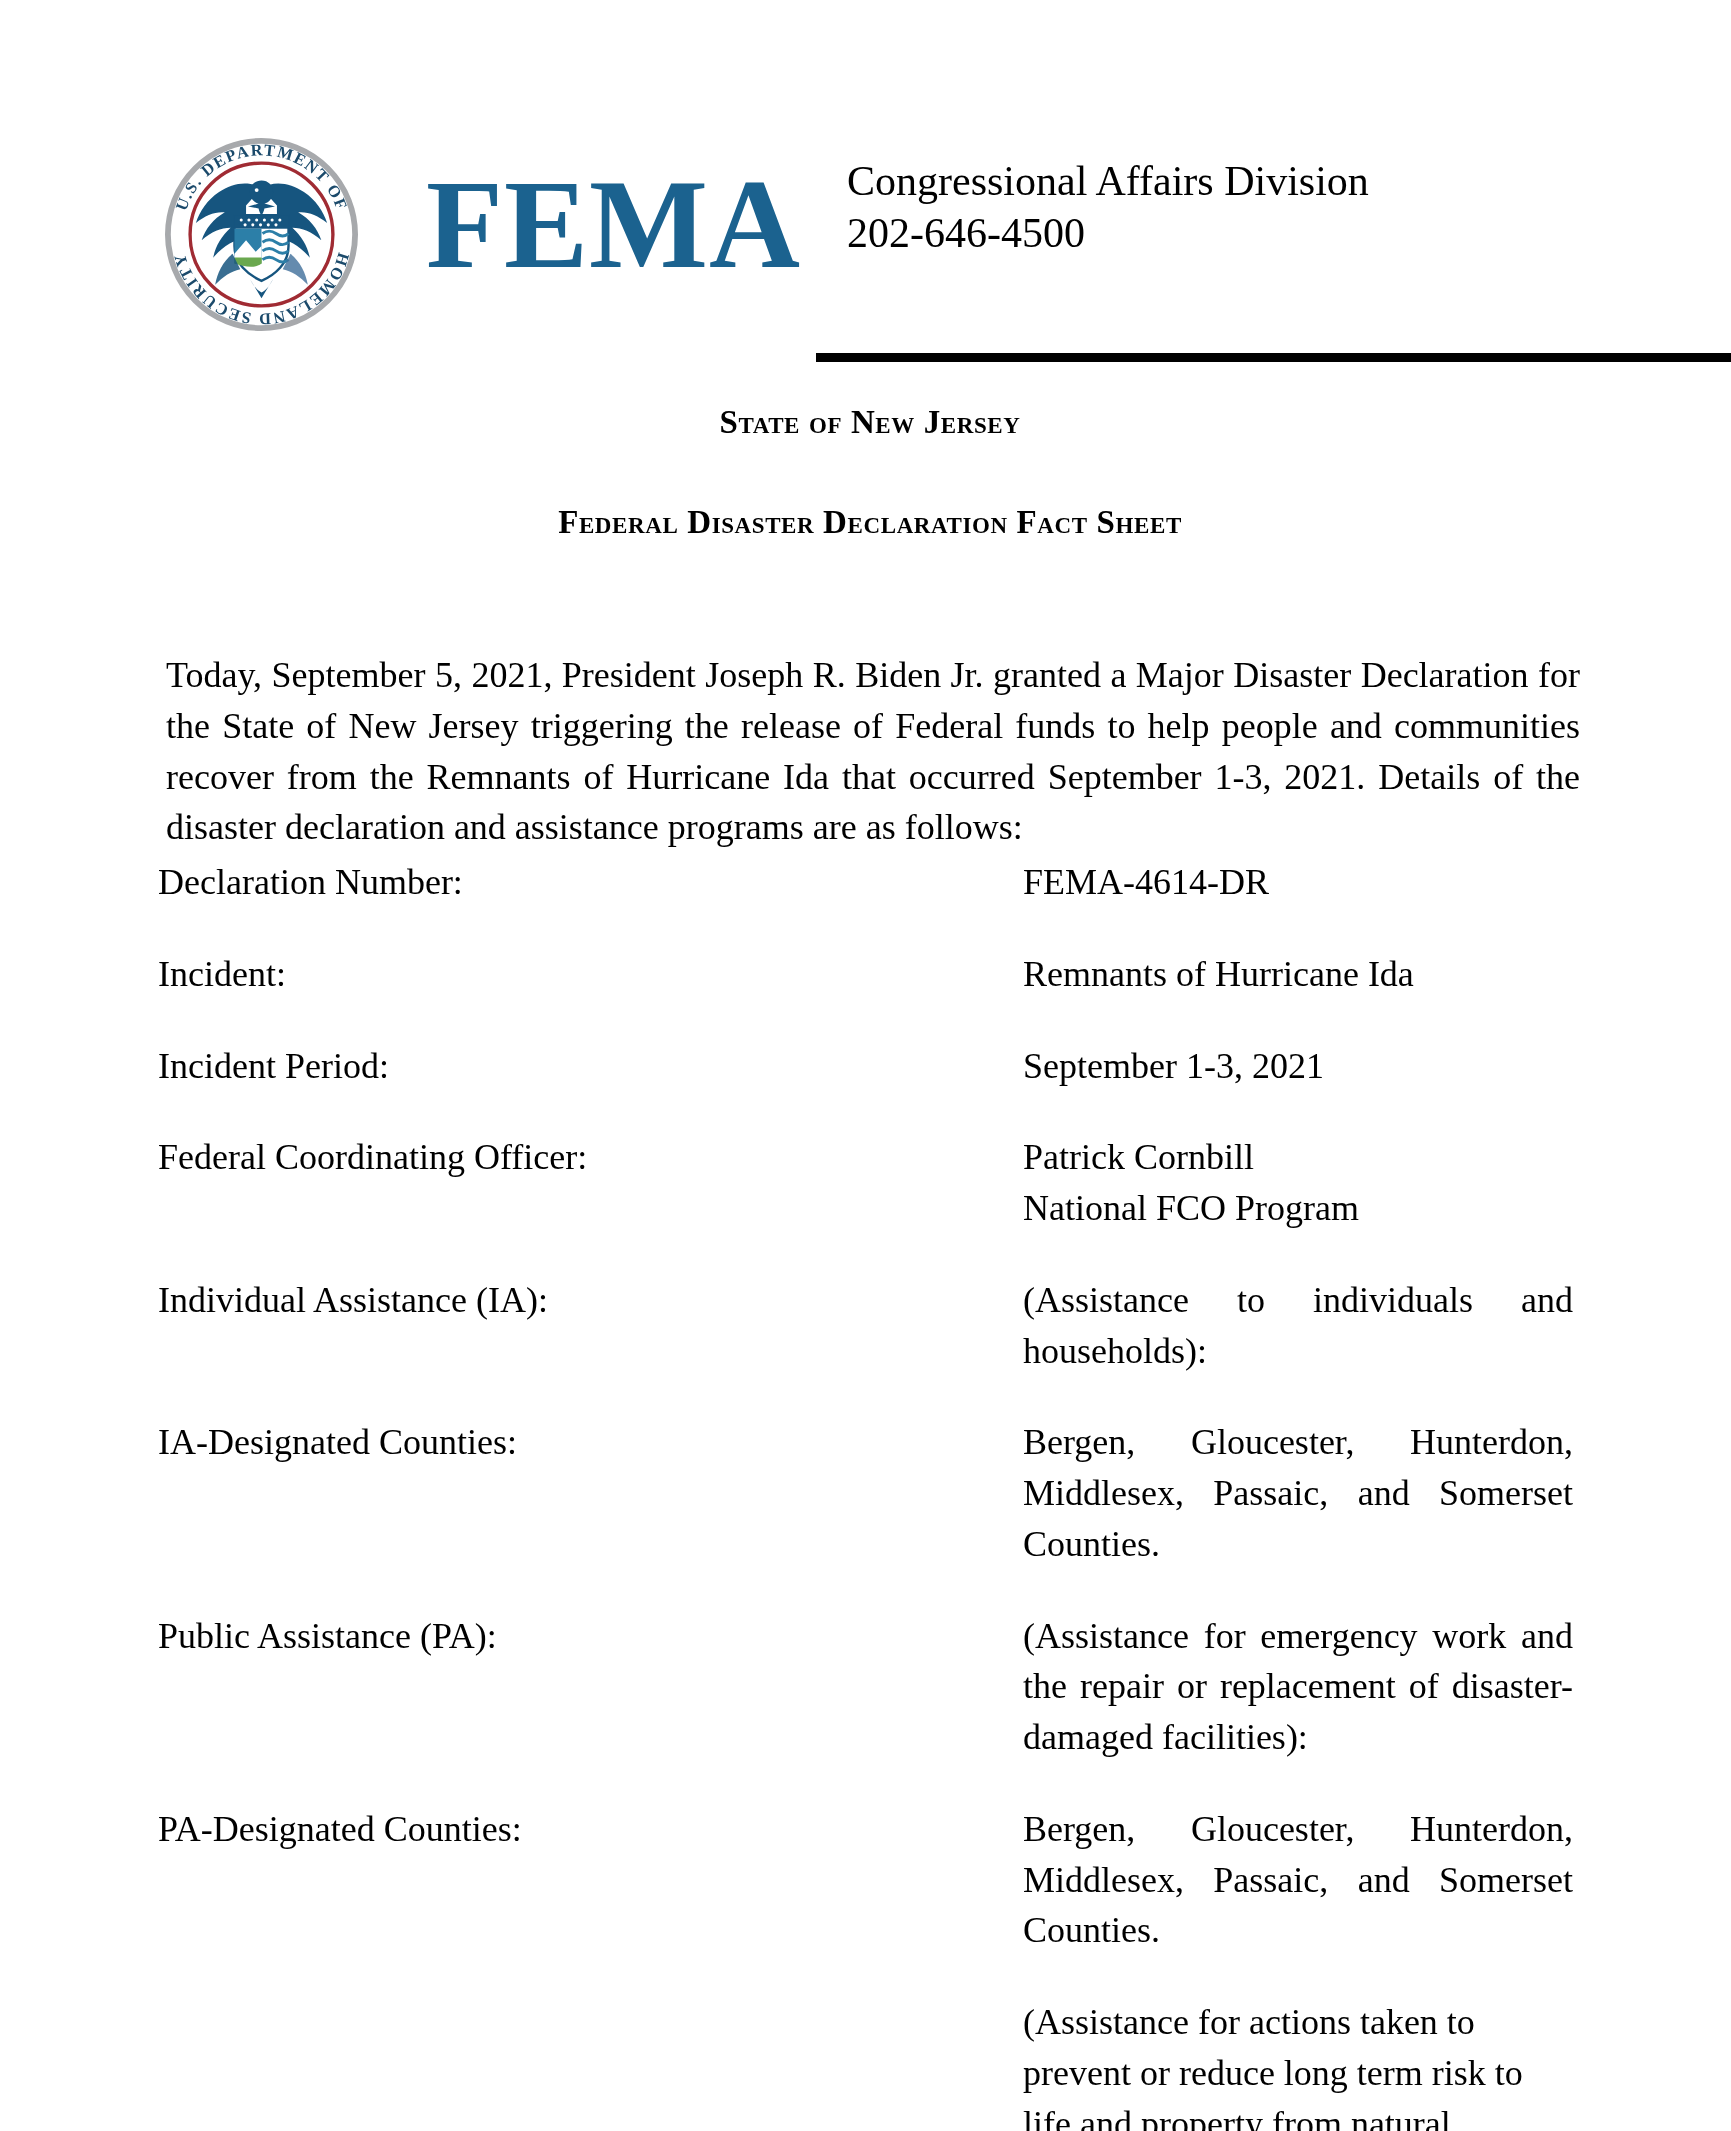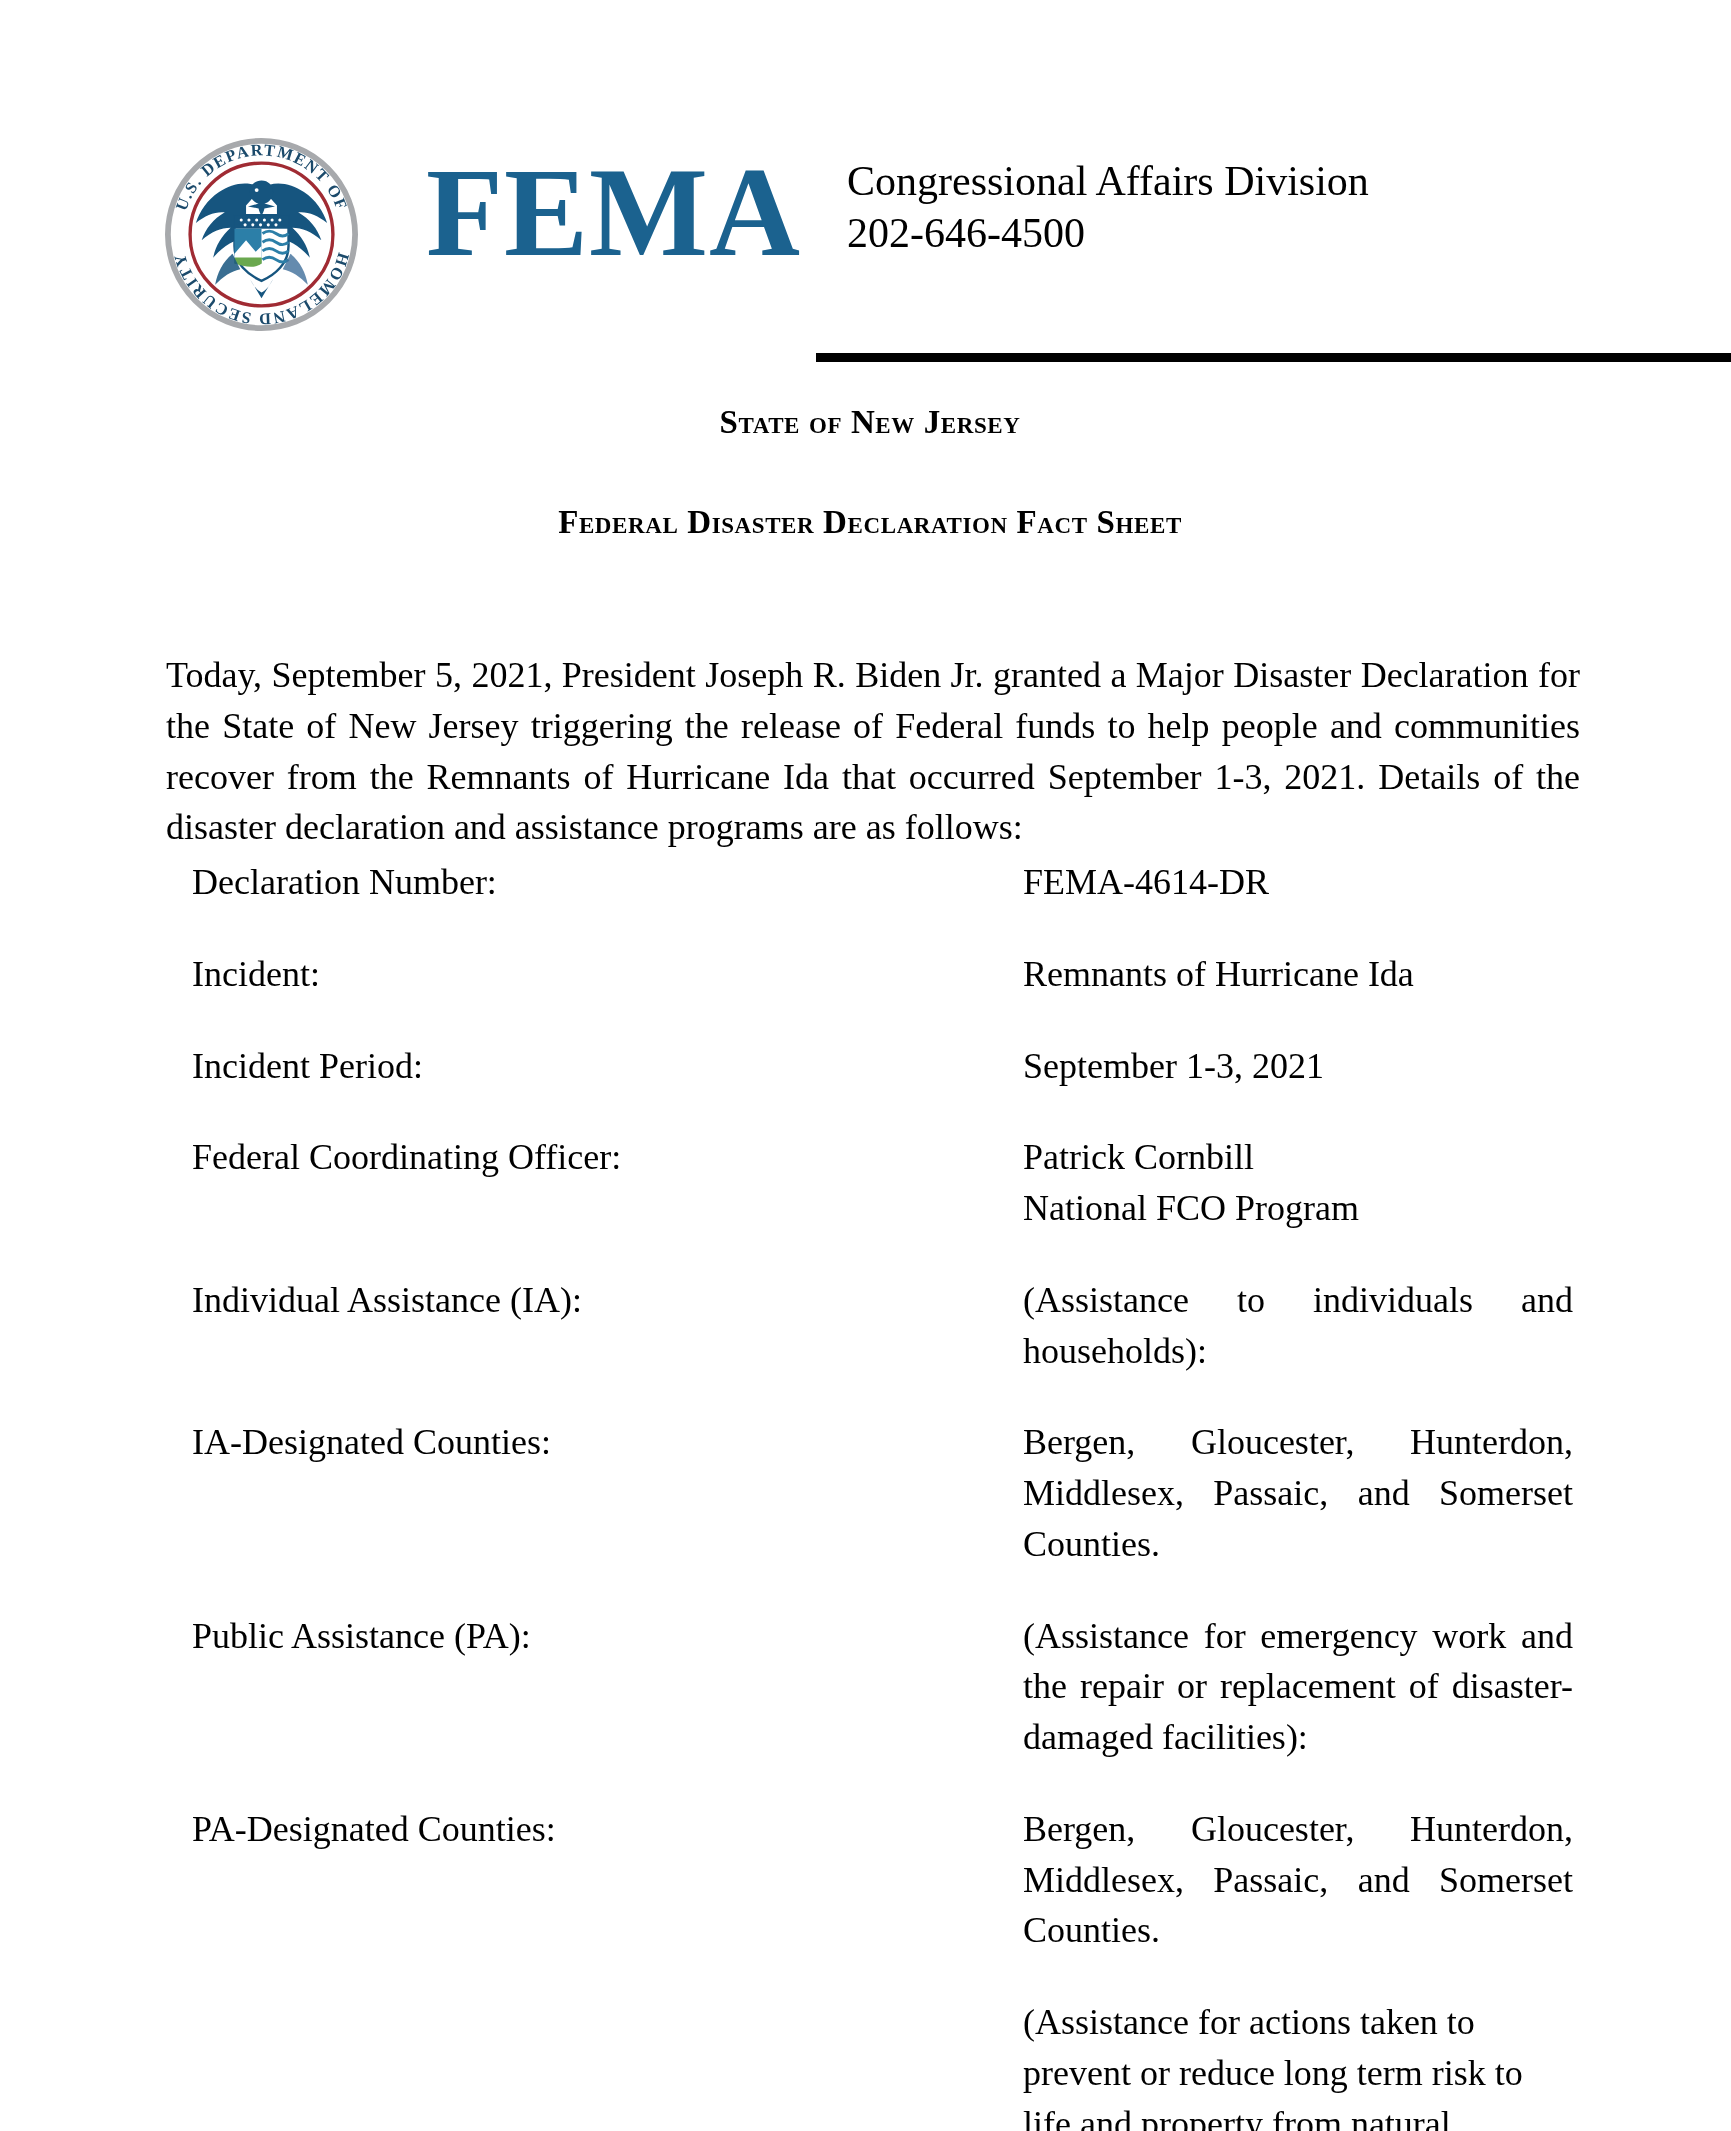--- a/index.html
+++ b/index.html
@@ -30,21 +30,21 @@
   .seal {
     position: absolute;
     left: 165px;
     top: 138px;
     width: 193px;
     height: 193px;
   }
   .fema-word {
     position: absolute;
     left: 426px;
-    top: 150px;
+    top: 162px;
     font-family: "Liberation Serif", "DejaVu Serif", serif;
     font-size: 126px;
     font-weight: bold;
     letter-spacing: 1px;
     color: #1b628f;
     line-height: 1;
   }
   .contact {
     position: absolute;
     left: 847px;
@@ -106,21 +106,20 @@
     min-height: 1px;
   }
   .row-label {
     position: absolute;
     left: 0;
     top: 0;
     width: 818px;
     font-size: 36px;
     line-height: 1.41;
     white-space: nowrap;
-    margin-left: 34px;
   }
   .row-value {
     margin-left: 865px;
     width: 550px;
     font-size: 36px;
     line-height: 1.41;
     text-align: justify;
     text-justify: inter-word;
   }
   .row-value.left {

